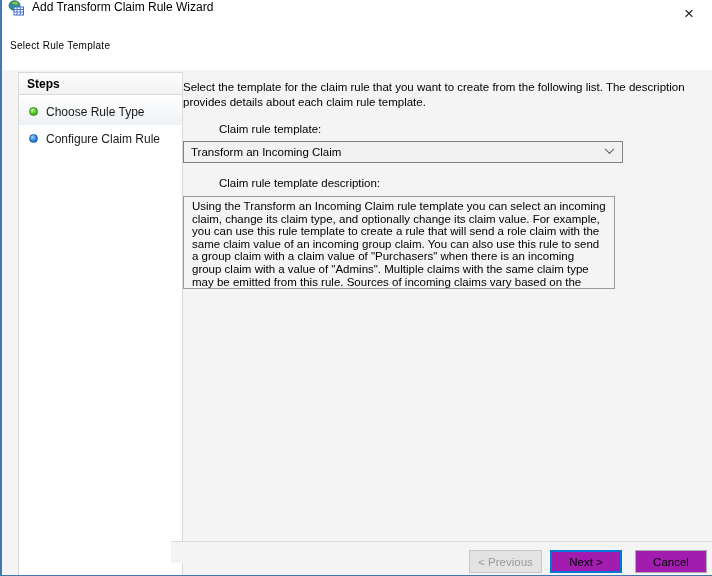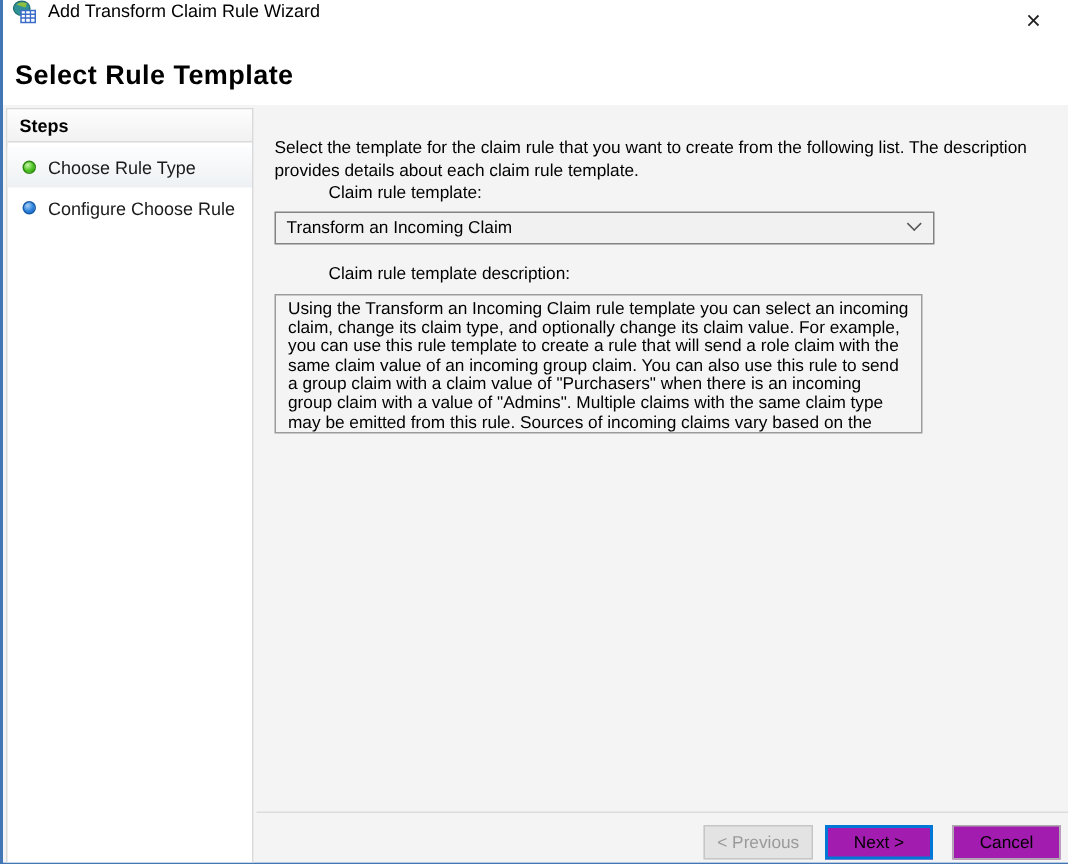--- a/index.html
+++ b/index.html
@@ -41,35 +41,35 @@
     font-size: 17px;
     line-height: 22px;
     color: #222;
     cursor: pointer;
     font-family: "Liberation Sans", "DejaVu Sans", sans-serif;
   }
   
   .page-heading {
     position: absolute;
     top: 40px; left: 8px;
-    font-size: 18px;
-    font-weight: bold;
+    font-size: 10px;
+    font-weight: normal;
     letter-spacing: 0.3px;
     color: #000;
   }
   
   .content-bg {
     position: absolute;
     top: 70px; left: 0; right: 0; bottom: 0;
     background: #f4f4f4;
   }
   
   .steps-panel {
     position: absolute;
-    top: 72px; left: 2px;
+    top: 72px; left: 16px;
     width: 165px;
     bottom: 0;
     background: #ffffff;
     border: 1px solid #d9d9d9;
     border-bottom: none;
   }
   .steps-heading {
     height: 22px;
     line-height: 22px;
     padding-left: 8px;
@@ -101,21 +101,21 @@
     border: 1px solid #2d8a10;
   }
   .bullet.blue {
     background: radial-gradient(circle at 35% 30%, #a8d0f7, #2e83dd 55%, #1663b6);
     border: 1px solid #155ba8;
   }
   .step-label { font-size: 12px; color: #1a1a1a; }
   
   .intro-text {
     position: absolute;
-    top: 92px; left: 181px;
+    top: 80px; left: 181px;
     width: 526px;
     font-size: 11.5px;
     line-height: 14.5px;
     color: #000;
   }
   .field-label {
     position: absolute;
     left: 181px;
     font-size: 11.5px;
     color: #000;
@@ -207,21 +207,21 @@
 
   <div class="steps-panel">
     <div class="steps-heading">Steps</div>
     <div class="steps-list">
       <div class="step-item active">
         <span class="bullet green"></span>
         <span class="step-label">Choose Rule Type</span>
       </div>
       <div class="step-item">
         <span class="bullet blue"></span>
-        <span class="step-label">Configure Choose Rule</span>
+        <span class="step-label">Configure Claim Rule</span>
       </div>
     </div>
   </div>
 
   <p class="intro-text">Select the template for the claim rule that you want to create from the following list. The description provides details about each claim rule template.</p>
 
   <div class="field-label label-template">Claim rule template:</div>
 
   <div class="combobox">
     <span class="combo-value">Transform an Incoming Claim</span>

